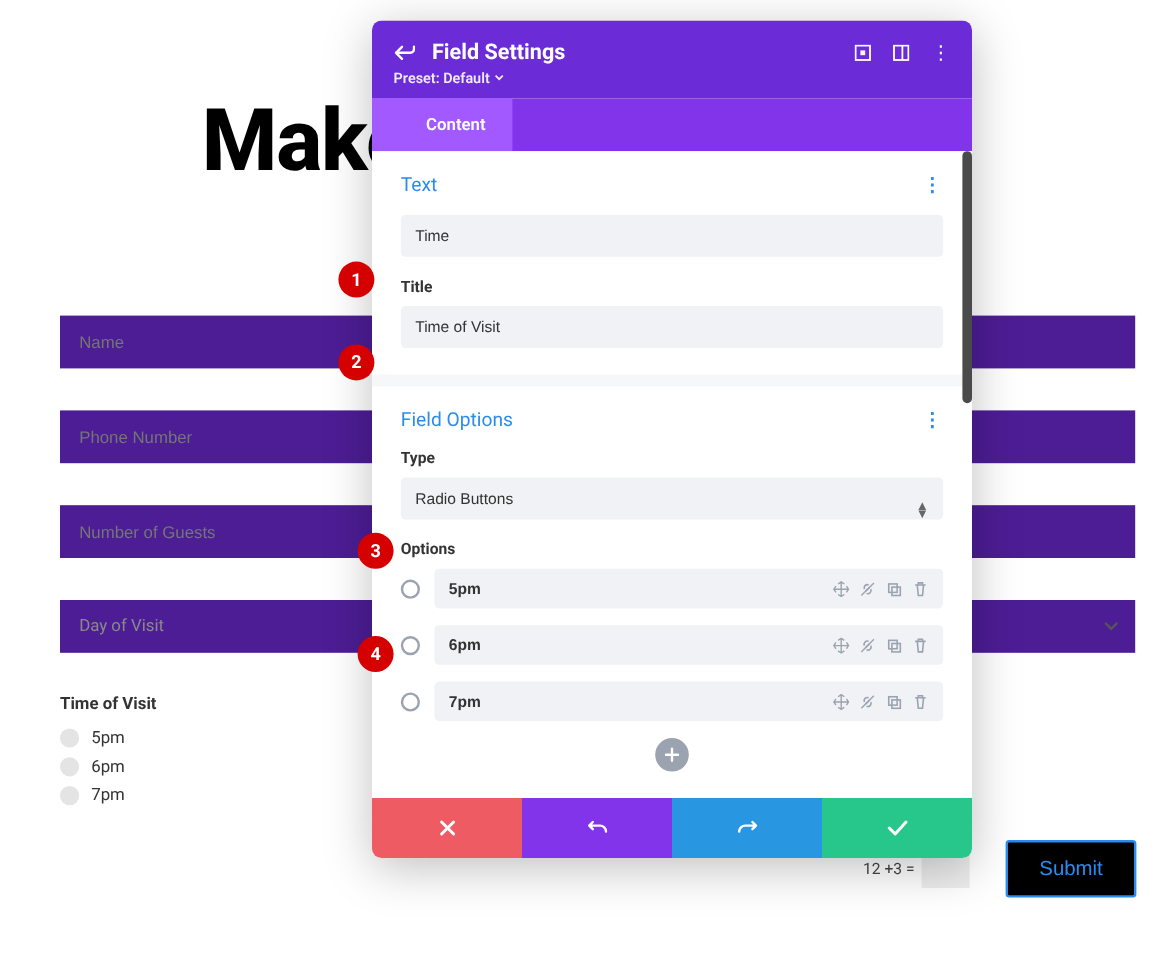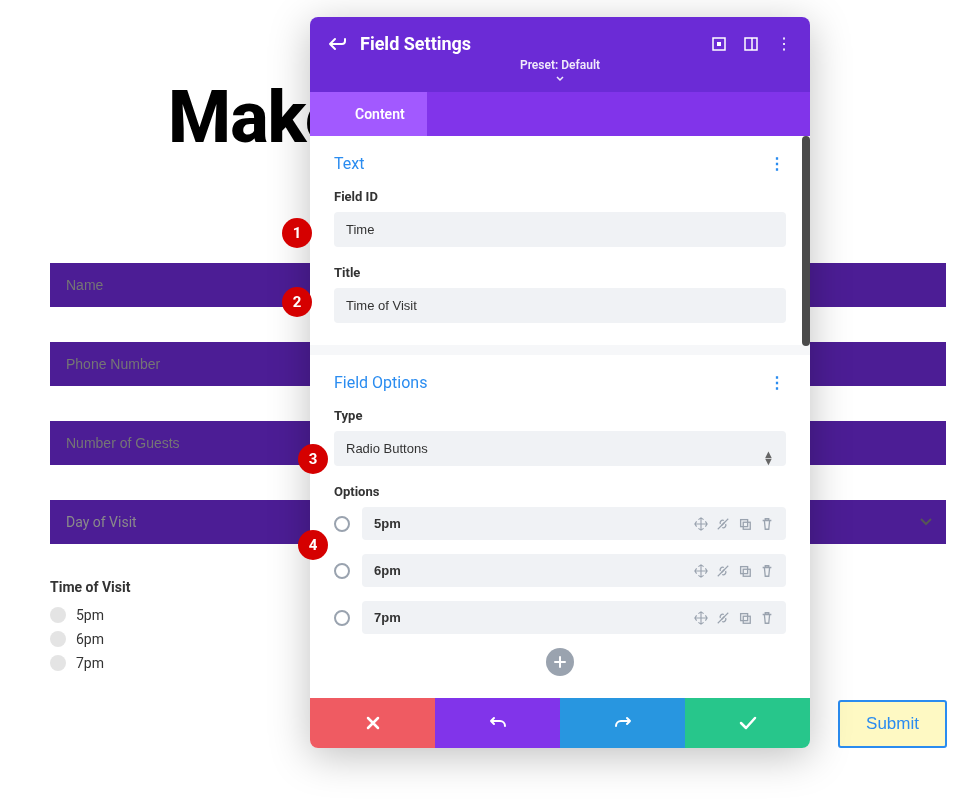--- a/index.html
+++ b/index.html
@@ -77,21 +77,21 @@
     display: flex; align-items: center; gap: 6px;
     font-size: 13px; color: #444;
   }
   .captcha-input {
     width: 40px; height: 32px;
     background: #ededed; border: none;
   }
   .submit-btn {
     border: 2px solid #2a8cf0;
     color: #2a8cf0;
-    background: #fef9c3;
+    background: #000000;
     padding: 12px 26px;
     font-size: 17px;
     border-radius: 3px;
     cursor: pointer;
   }
 
   
   .panel {
     position: absolute;
     left: 310px;
@@ -112,21 +112,21 @@
     display: flex; align-items: center; gap: 14px;
     margin-bottom: 4px;
   }
   .panel-header-title {
     font-size: 18px; font-weight: 700;
     flex: 1;
   }
   .panel-header-icons { display: flex; gap: 18px; align-items: center; }
   .panel-preset {
     font-size: 12px; font-weight: 600; opacity: 0.9;
-    display: flex; align-items: center; gap: 4px; flex-direction: column;
+    display: flex; align-items: center; gap: 4px;
   }
 
   .panel-tabs {
     display: flex;
     background: #8134ea;
   }
   .panel-tab {
     padding: 14px 22px;
     color: #fff;
     font-size: 14px;
@@ -332,21 +332,20 @@
     <div class="panel-tab active">Content</div>
   </div>
 
   <div class="panel-scroll">
 
     <div class="panel-section">
       <div class="panel-section-header">
         <div class="panel-section-title">Text</div>
         <span class="kebab">⋮</span>
       </div>
-      <div class="field-label">Field ID</div>
       <input class="field-input" value="Time" style="">
       <div class="field-label">Title</div>
       <input class="field-input" style="margin-bottom: 0px;" value="Time of Visit">
     </div>
 
     <div class="section-divider"></div>
 
     <div class="panel-section">
       <div class="panel-section-header">
         <div class="panel-section-title">Field Options</div>

